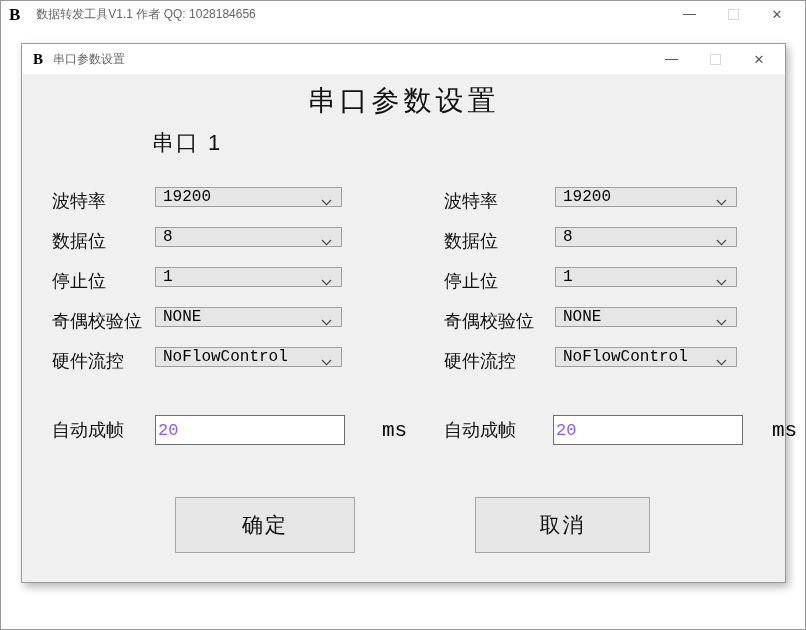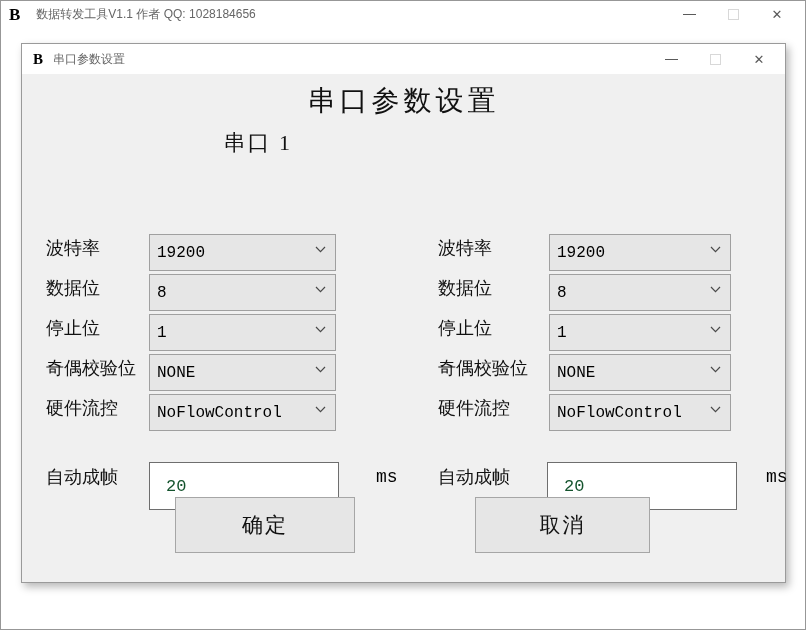--- a/index.html
+++ b/index.html
@@ -45,58 +45,58 @@
     font-size:15px; color:#000; margin-left:11px; line-height:1;
   }
   .dlg-title { font-size:12px; color:#666; margin-left:10px; }
   .dlg-controls { position:absolute; right:4px; top:0; height:100%; display:flex; }
 
   .heading {
     position:absolute; left:0; top:38px; width:100%;
     text-align:center; font-size:28px; color:#111; letter-spacing:4px;
   }
   .col-header {
-    position:absolute; top:84px; width:210px; text-align:right;
-    font-size:22px; color:#111; letter-spacing:2px;font-family:Liberation Serif, serif;
+    position:absolute; top:84px; width:210px; text-align:center;
+    font-size:22px; color:#111; letter-spacing:2px;
   }
   .c1h { left:60px; }
   .c2h { left:455px; }
 
-  .frow { position:absolute; left:4px; width:100%; height:28px;margin-top:47px; }
+  .frow { position:absolute; left:10px; width:100%; height:28px; }
   .flabel {
     position:absolute; top:0; height:28px; display:flex; align-items:center;
     font-size:18px; color:#111;
   }
   .l1 { left:20px; }
   .l2 { left:412px; }
 
   .fselect {
-    position:absolute; top:0; height:37px;
+    position:absolute; top:0; height:20px;
     background:#e6e6e6; border:1px solid #a0a0a0;
     display:flex; align-items:center; cursor:default;
   }
   .s1 { left:123px; width:187px; }
   .s2 { left:523px; width:182px; }
   .fvalue {
     font-family:"Liberation Mono", monospace; font-size:16px; color:#000;
     margin-left:7px; white-space:nowrap;
   }
   .chev { position:absolute; right:9px; top:11px; line-height:0; }
 
   .finput {
-    position:absolute; top:0; height:48px;
+    position:absolute; top:0; height:30px;
     background:#ffffff; border:1px solid #6e6e6e;
-    font-family:"Liberation Mono", monospace; font-size:17px; color:#14532d;
-    padding-left:16px; outline:none;
+    font-family:"Liberation Mono", monospace; font-size:17px; color:#8b5cf6;
+    padding-left:2px; outline:none;
   }
   .i1 { left:123px; width:190px; }
   .i2 { left:521px; width:190px; }
   .funit {
     position:absolute; top:0; height:30px; display:flex; align-items:center;
-    font-family:"Liberation Mono", monospace; font-size:18px; color:#000;
+    font-family:"Liberation Mono", monospace; font-size:21px; color:#000;
   }
   .u1 { left:350px; }
   .u2 { left:740px; }
   .frame-row { height:30px; }
   .frame-row .flabel { height:30px;text-align:center; }
 
   .dlg-button {
     position:absolute; top:453px; height:56px;
     background:#e6e6e6; border:1px solid #a6a6a6;
     font-family:"Liberation Sans", sans-serif;

